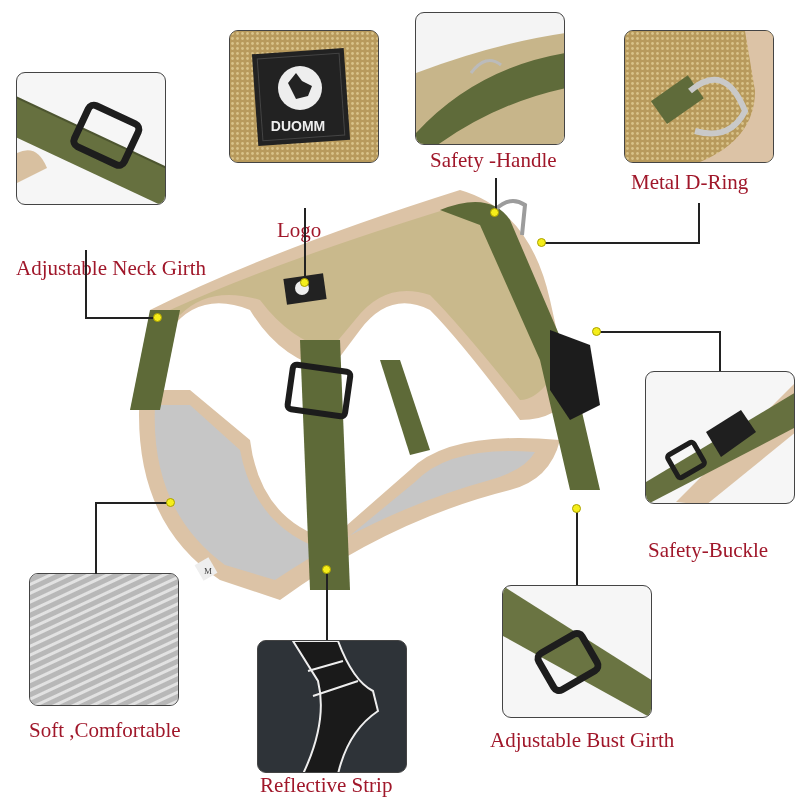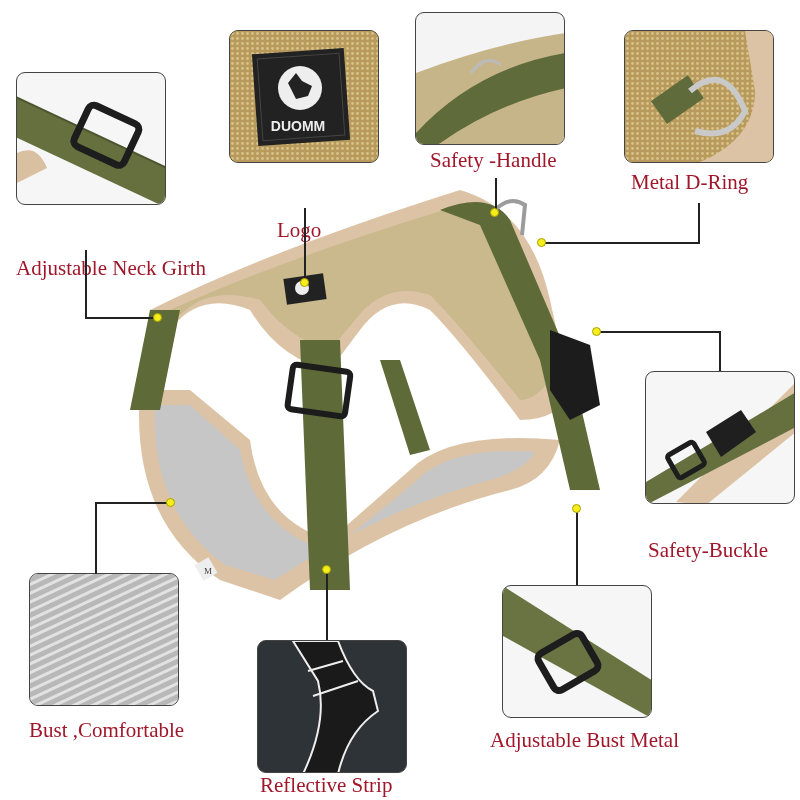--- a/index.html
+++ b/index.html
@@ -75,37 +75,37 @@
   <svg width="150" height="133">
     <defs>
       <pattern id="stripes" width="8" height="8" patternUnits="userSpaceOnUse" patternTransform="rotate(-25)">
         <rect width="8" height="8" fill="#b8b8b8"></rect>
         <rect width="8" height="3" fill="#e2e2e2"></rect>
       </pattern>
     </defs>
     <rect width="150" height="133" fill="url(#stripes)"></rect>
   </svg>
 </div>
-<div class="label" style="left:29px;top:720px;">Bust ,Comfortable</div>
+<div class="label" style="left:29px;top:720px;">Soft ,Comfortable</div>
 
 <div class="inset" style="left:257px;top:640px;width:150px;height:133px;background:#2e3338;">
   <svg width="150" height="133">
     <path d="M35 0 L80 0 Q95 40 115 50 L120 70 Q90 90 80 133 L45 133 Q70 80 60 40 Z" fill="#1a1a1a" stroke="#eee" stroke-width="2"></path>
     <path d="M50 30 L85 20 M55 55 L100 40" stroke="#eee" stroke-width="2"></path>
   </svg>
 </div>
 <div class="label" style="left:260px;top:775px;">Reflective Strip</div>
 
 <div class="inset" style="left:502px;top:585px;width:150px;height:133px;background:#f6f6f6;">
   <svg width="150" height="133">
     <path d="M0 0 L150 95 L150 133 L0 50 Z" fill="#6a7442"></path>
     <rect x="40" y="55" width="50" height="42" rx="6" transform="rotate(-30 65 76)" fill="none" stroke="#1d1d1d" stroke-width="7"></rect>
   </svg>
 </div>
-<div class="label" style="left:490px;top:730px;">Adjustable Bust Metal</div>
+<div class="label" style="left:490px;top:730px;">Adjustable Bust Girth</div>
 
 <div class="center">
   <svg width="500" height="420">
 
     <path d="M10 200 Q0 330 90 390 L150 410 Q260 330 380 300 Q420 290 430 250 Q320 240 280 280 L200 350 Q130 330 120 250 L60 200 Z" fill="#dcc3a6"></path>
     <path d="M25 215 Q20 320 95 375 L145 390 Q250 320 360 290 Q395 280 405 262 Q320 255 285 292 L200 362 Q125 340 110 260 L60 215 Z" fill="#c6c6c6"></path>
 
     <path d="M20 120 Q140 60 330 0 Q400 20 420 110 L440 200 Q430 230 390 230 Q330 150 300 120 Q260 100 230 140 L200 180 Q150 170 120 120 Q70 100 40 140 Z" fill="#dcc3a6"></path>
     <path d="M40 120 Q150 70 330 15 Q390 35 405 110 L420 190 Q405 210 390 210 Q330 135 300 105 Q255 90 225 130 L200 160 Q160 150 130 110 Q80 95 50 125 Z" fill="#c9b98c"></path>
 

